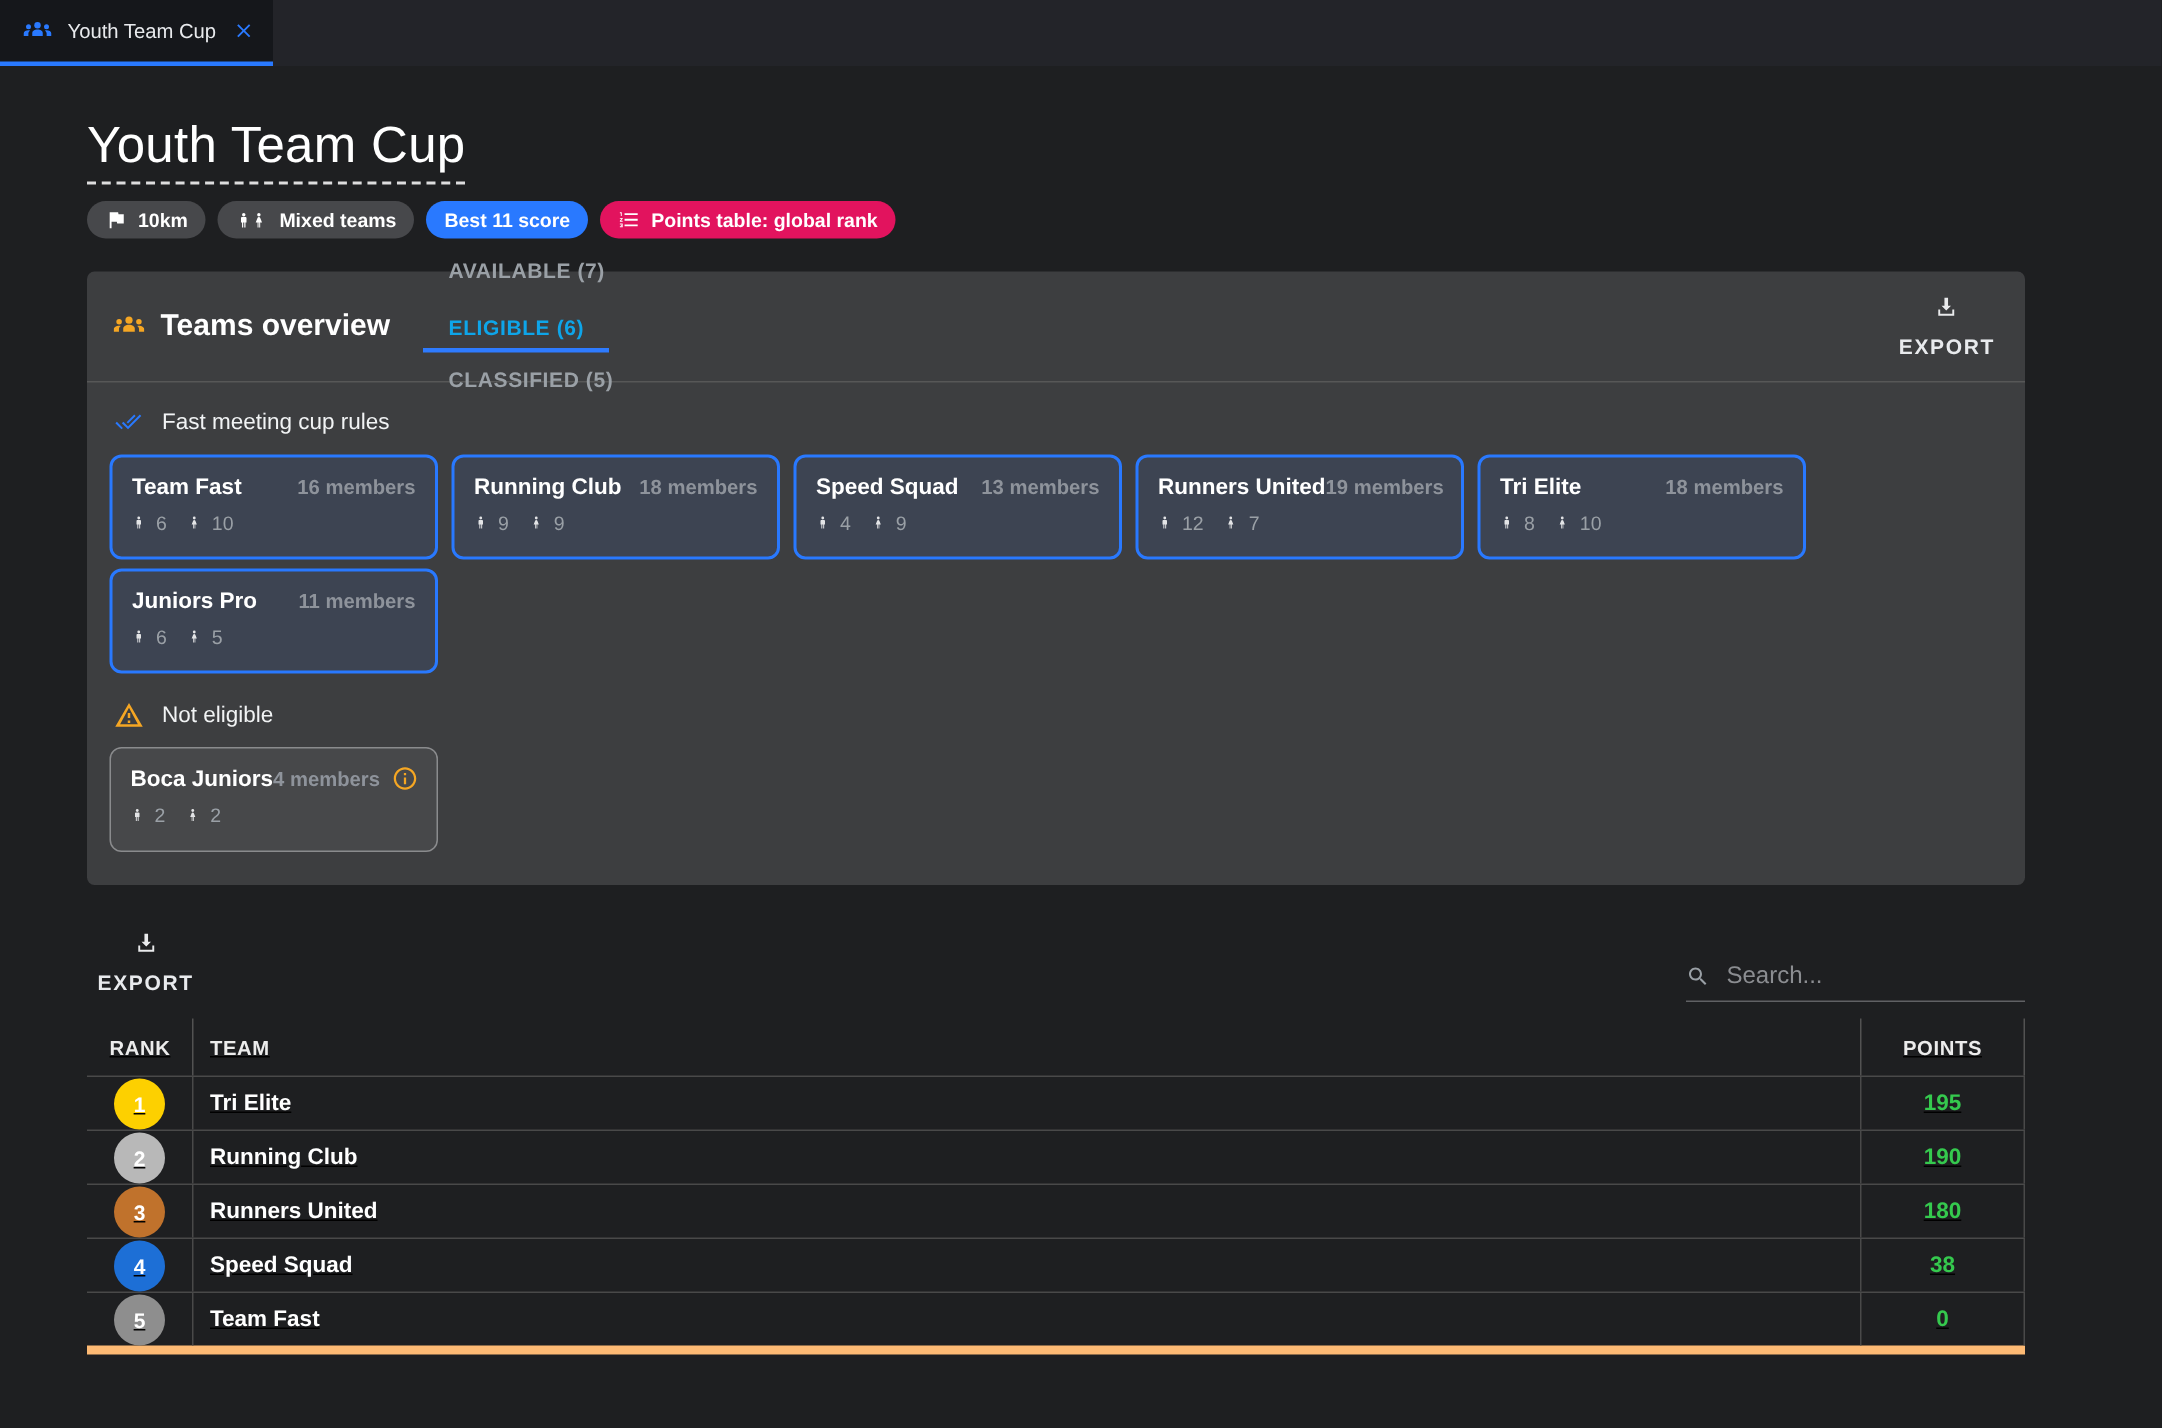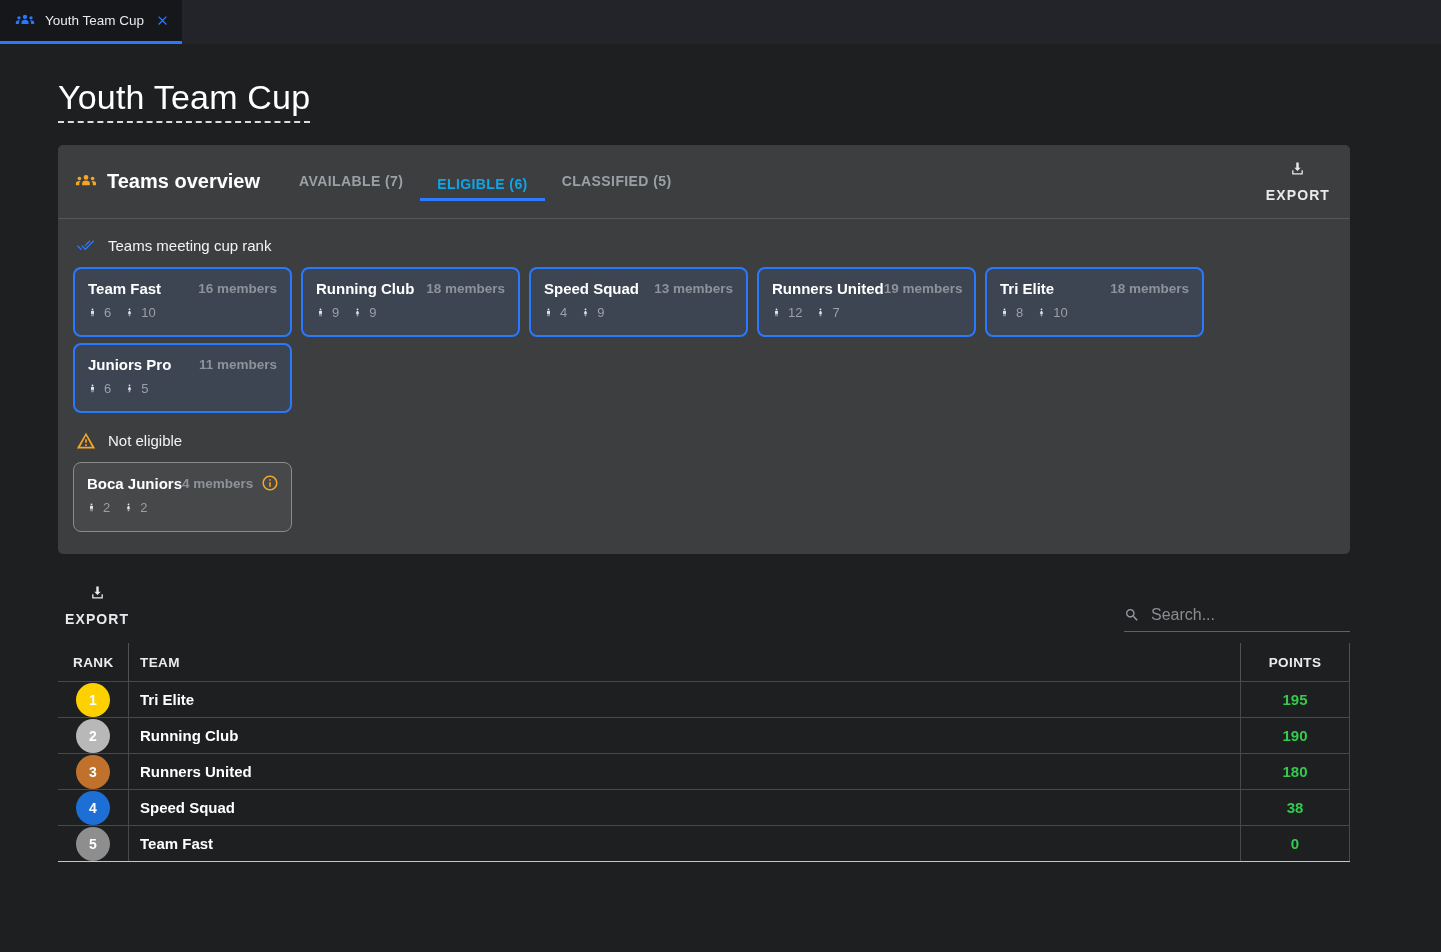--- a/index.html
+++ b/index.html
@@ -55,21 +55,21 @@
   
   .card { margin-top:22px; background:#3d3e40; border-radius:5px; }
   .card-header {
     height:74px; display:flex; align-items:center;
     padding:0 20px 0 17px;
     border-bottom:1px solid #575757;
   }
   .card-title-group { display:flex; align-items:center; gap:10px; margin-right:22px; }
   .card-title-group svg { width:22px; height:22px; }
   .card-title { color:#fff; font-size:20px; font-weight:700; white-space:nowrap; }
-  .tabs { display:flex; align-items:flex-end; }
+  .tabs { display:flex; align-items:flex-start;flex-direction:column; }
   .tab-item {
     background:none; border:none; cursor:pointer;
     color:#9aa0a6; font-family:"Liberation Sans",sans-serif;
     font-size:14px; font-weight:700; letter-spacing:.4px;
     padding:10px 17px 9px; white-space:nowrap;
     border-bottom:3px solid transparent;
   }
   .tab-item.active { color:#0ea5e9; border-bottom-color:#2e7bff; padding-bottom:6px; }
   .export-btn {
     display:flex; align-items:center; gap:10px;
@@ -119,21 +119,21 @@
     border-bottom:1px solid #606164; padding-bottom:6px;
   }
   .search-box svg { width:18px; height:18px; }
   .search-box input {
     background:transparent; border:none; outline:none;
     color:#e8eaed; font-size:16px; width:100%;
     font-family:"Liberation Sans",sans-serif;
   }
   .search-box input::placeholder { color:#8b8d91; }
 
-  .table { margin-top:11px; width:1292px; border-bottom:1px solid #fdba74; }
+  .table { margin-top:11px; width:1292px; border-bottom:6px solid #fdba74;text-decoration:underline; }
   .thead, .tr { display:grid; grid-template-columns:70px 1112px 110px; }
   .thead { height:38px; color:#ececec; font-size:13.5px; font-weight:700; letter-spacing:.4px; }
   .th, .td { display:flex; align-items:center; height:100%; }
   .th-rank { padding-left:15px; }
   .th-team { padding-left:11px; border-left:1px solid #525252; }
   .th-points { border-left:1px solid #525252; border-right:1px solid #525252; justify-content:center; }
   .tr { height:36px; border-top:1px solid #494949; cursor:pointer; }
   .td-rank { justify-content:center; }
   .td-team {
     border-left:1px solid #494949; padding-left:11px;
@@ -219,20 +219,43 @@
       </svg>
   </div>
 </div>
 
 <div class="page">
 
   <div class="title-wrap">
     <h1 class="page-title">Youth Team Cup</h1>
   </div>
 
+  <div class="chips">
+    <div class="chip">
+      <svg>
+          <use href="#ic-flag"></use>
+        </svg>
+      <span>10km</span>
+    </div>
+    <div class="chip">
+      <svg class="wc-ic">
+          <use href="#ic-wc"></use>
+        </svg>
+      <span>Mixed teams</span>
+    </div>
+    <div class="chip" style="background:#2979ff">
+      <span>Best 11 score</span>
+    </div>
+    <div class="chip" style="background:#e2135e">
+      <svg>
+          <use href="#ic-listnum"></use>
+        </svg>
+      <span>Points table: global rank</span>
+    </div>
+  </div>
 
   <section class="card">
     <div class="card-header">
       <div class="card-title-group">
         <svg class="fill-orange">
             <use href="#ic-groups"></use>
           </svg>
         <span class="card-title">Teams overview</span>
       </div>
       <div class="tabs">
@@ -250,21 +273,21 @@
           </svg>
         <span>EXPORT</span>
       </button>
     </div>
 
     <div class="card-body">
       <div class="rule-heading">
         <svg class="fill-blue">
             <use href="#ic-doneall"></use>
           </svg>
-        <span>Teams meeting cup rank</span>
+        <span>Fast meeting cup rules</span>
       </div>
 
       <div class="team-grid">
 
           <div class="team-card eligible">
             <div class="team-card-top">
               <span class="team-name">Team Fast</span>
               <span class="team-members">16 members</span>
             </div>
             <div class="genders">

